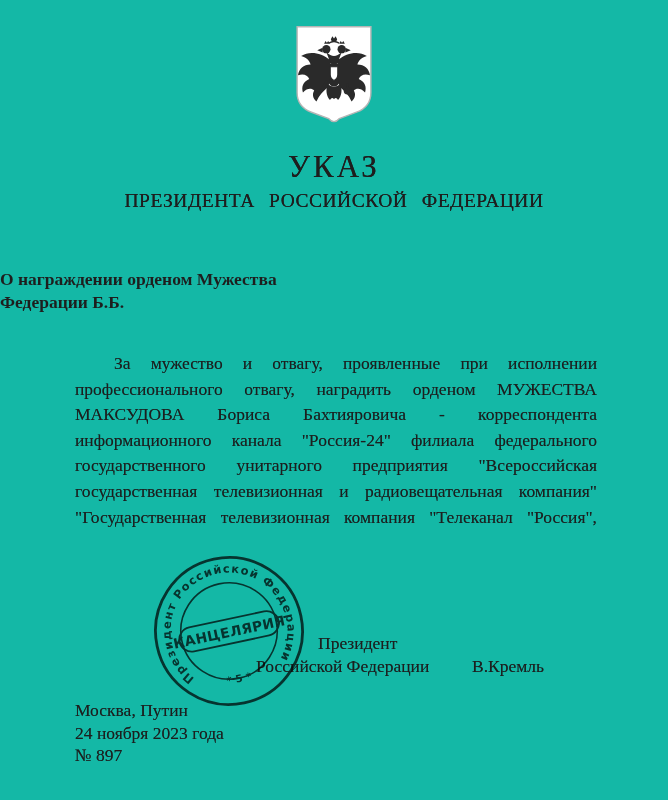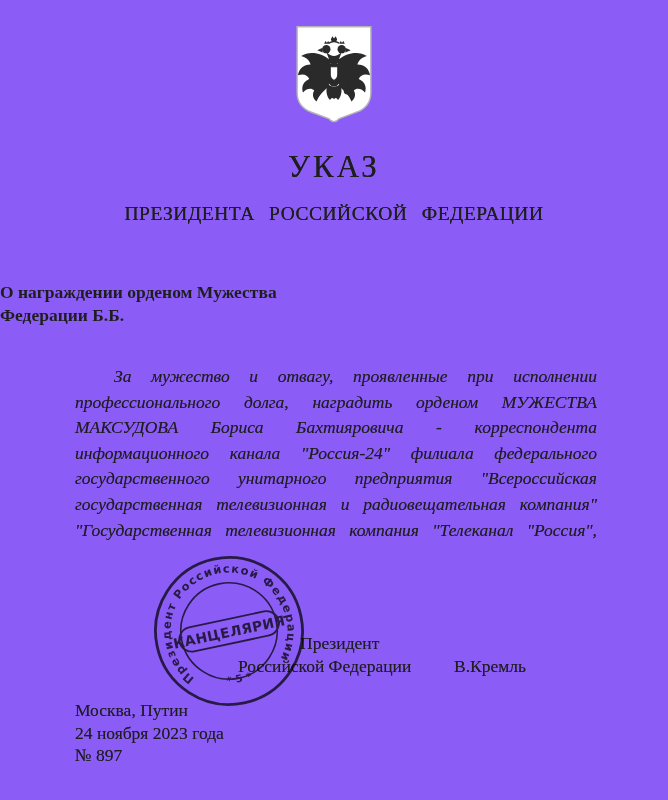--- a/index.html
+++ b/index.html
@@ -1,47 +1,47 @@
 <!DOCTYPE html>
 <html><head>
 <meta charset="utf-8">
 <style>
   html,body { margin:0; padding:0; background:#ffffff; }
   .page {
     position:relative;
     width:668px; height:800px;
-    background:#8b5cf6;
+    background:#14b8a6;
     font-family:"Liberation Serif", serif;
     color:#1e1e1e;
     overflow:hidden;
   }
   .header { text-align:center; padding-top:24px; }
   .emblem-wrap { display:inline-block; width:92px; height:108px; }
   .doc-type {
     font-size:31px; letter-spacing:3px; margin-top:13px;
     text-shadow:0 0 .5px currentColor;
   }
   .issuer {
-    font-size:19.5px; word-spacing:9px; letter-spacing:.5px; margin-top:18px;
+    font-size:19.5px; word-spacing:9px; letter-spacing:.5px; margin-top:5px;
     text-shadow:0 0 .4px currentColor;
   }
   .doc-title {
     margin-top:56px; 
     font-weight:bold; font-size:17.5px; line-height:23px;
   }
   .body-text {
     margin:37px 71px 0 75px;
     font-size:17.5px; line-height:25.6px;
     text-shadow:0 0 .3px rgba(0,0,0,.45);
   }
-  .body-line { text-align:justify; text-align-last:justify;font-style:italic; }
+  .body-line { text-align:justify; text-align-last:justify; }
   .body-line.first { text-indent:39px; }
   .body-line.last { text-align-last:left; }
   .signature {
-    position:absolute; left:238px; top:632px; width:288px;
+    position:absolute; left:256px; top:632px; width:288px;
     font-size:17.5px; line-height:23px;
     text-shadow:0 0 .3px rgba(0,0,0,.45);
   }
   .sig-line1 { padding-left:62px; }
   .sig-row { display:flex; justify-content:space-between; }
   .stamp {
     position:absolute; left:150px; top:552px; width:158px; height:158px;
     transform:rotate(-12deg);
     mix-blend-mode:multiply; opacity:.93;
   }
@@ -88,21 +88,21 @@
     <div class="issuer">ПРЕЗИДЕНТА РОССИЙСКОЙ ФЕДЕРАЦИИ</div>
   </div>
 
   <div class="doc-title">
     <div>О награждении орденом Мужества</div>
     <div>Федерации Б.Б.</div>
   </div>
 
   <div class="body-text">
     <div class="body-line first">За мужество и отвагу, проявленные при исполнении</div>
-    <div class="body-line">профессионального долга, наградить орденом МУЖЕСТВА</div>
+    <div class="body-line">профессионального отвагу, наградить орденом МУЖЕСТВА</div>
     <div class="body-line">МАКСУДОВА Бориса Бахтияровича - корреспондента</div>
     <div class="body-line">информационного канала "Россия-24" филиала федерального</div>
     <div class="body-line">государственного унитарного предприятия "Всероссийская</div>
     <div class="body-line">государственная телевизионная и радиовещательная компания"</div>
     <div class="body-line">"Государственная телевизионная компания "Телеканал "Россия",</div>
   </div>
 
   <div class="signature">
     <div class="sig-line1">Президент</div>
     <div class="sig-row">

